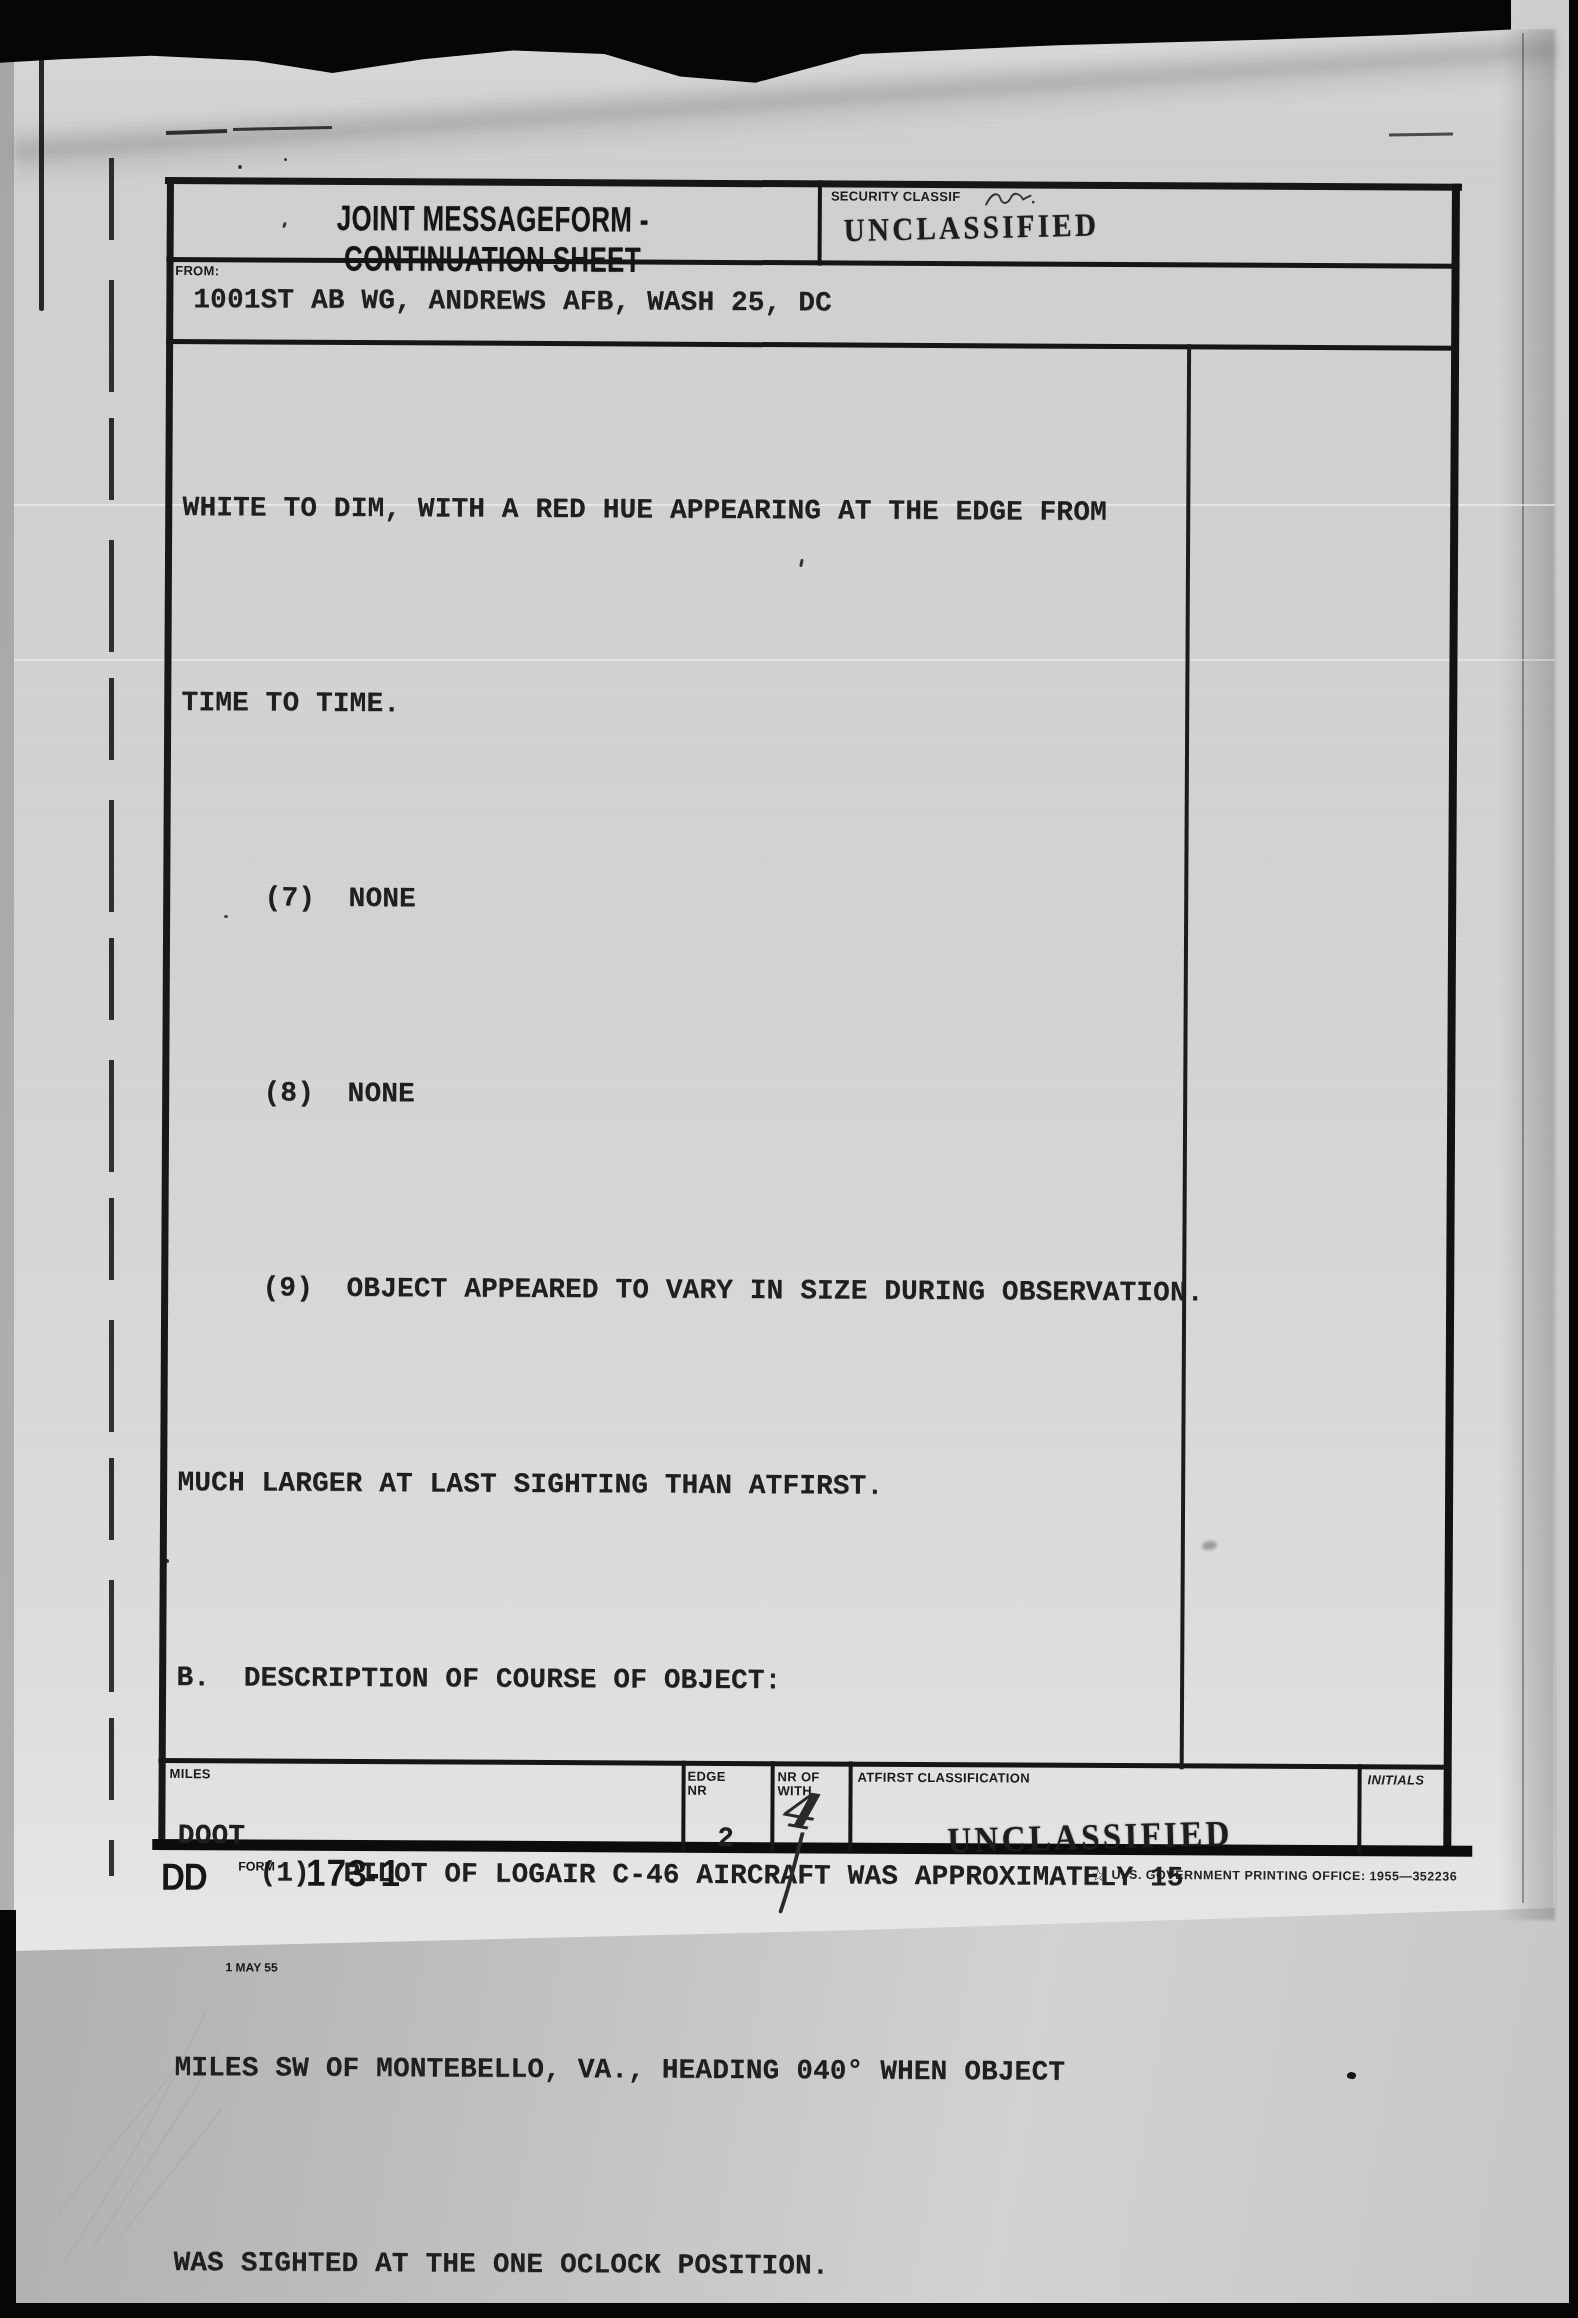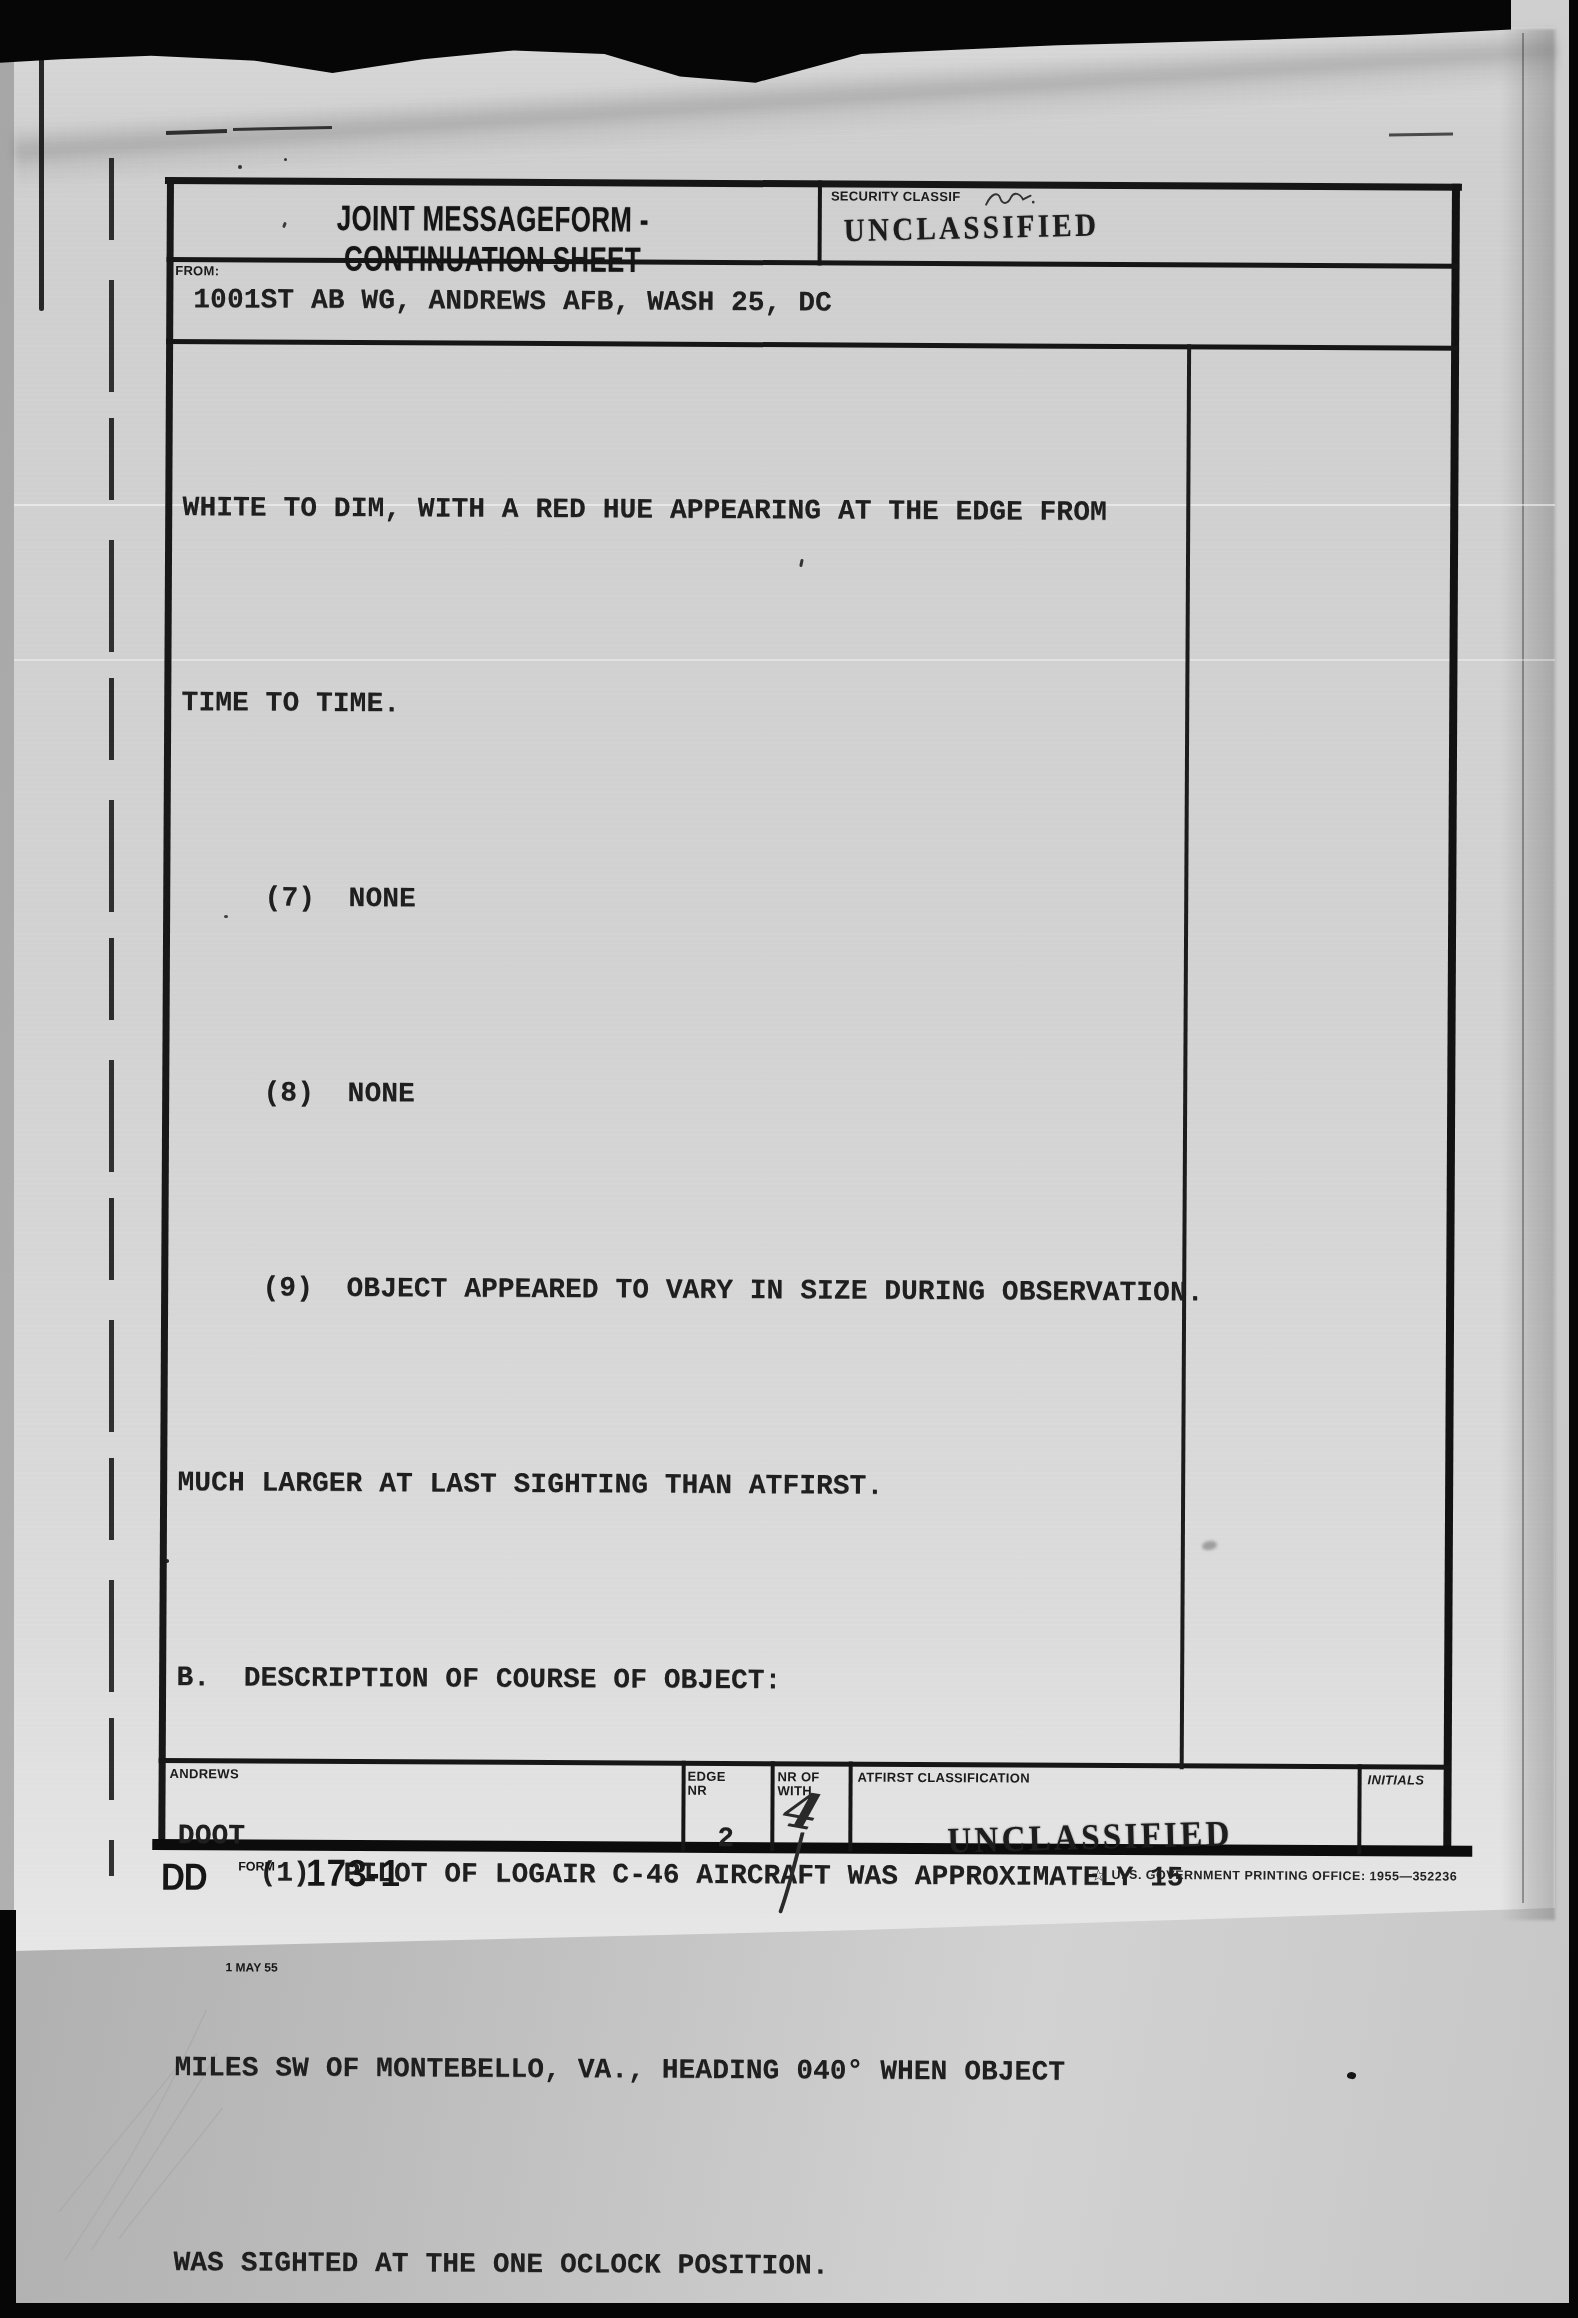--- a/index.html
+++ b/index.html
@@ -162,21 +162,21 @@
         
         
         
         
         
         
         
         
       </div>
 
-      <div class="lab" style="left:11px;top:1590px;">ANDREWS</div>
+      <div class="lab" style="left:11px;top:1590px;">MILES</div>
       <div class="lab" style="left:529px;top:1590px;width:49px;">EDGE NR</div>
       <div class="lab" style="left:619px;top:1590px;width:54px;">NR OF WITH</div>
       <div class="lab" style="left:699px;top:1590px;">ATFIRST CLASSIFICATION</div>
       <div class="lab" style="left:1209px;top:1590px;font-style:italic;">INITIALS</div>
 
       <div class="mono fval vdoot">DOOT</div>
       <div class="mono fval vpage">2</div>
       <div class="hand4">4</div>
       <svg class="hand4tail" width="43" height="82" viewBox="0 0 80 150">
         <path d="M58 0 C46 50 34 100 18 146" fill="none" stroke="#2a2a2a" stroke-width="7" stroke-linecap="round"></path>

